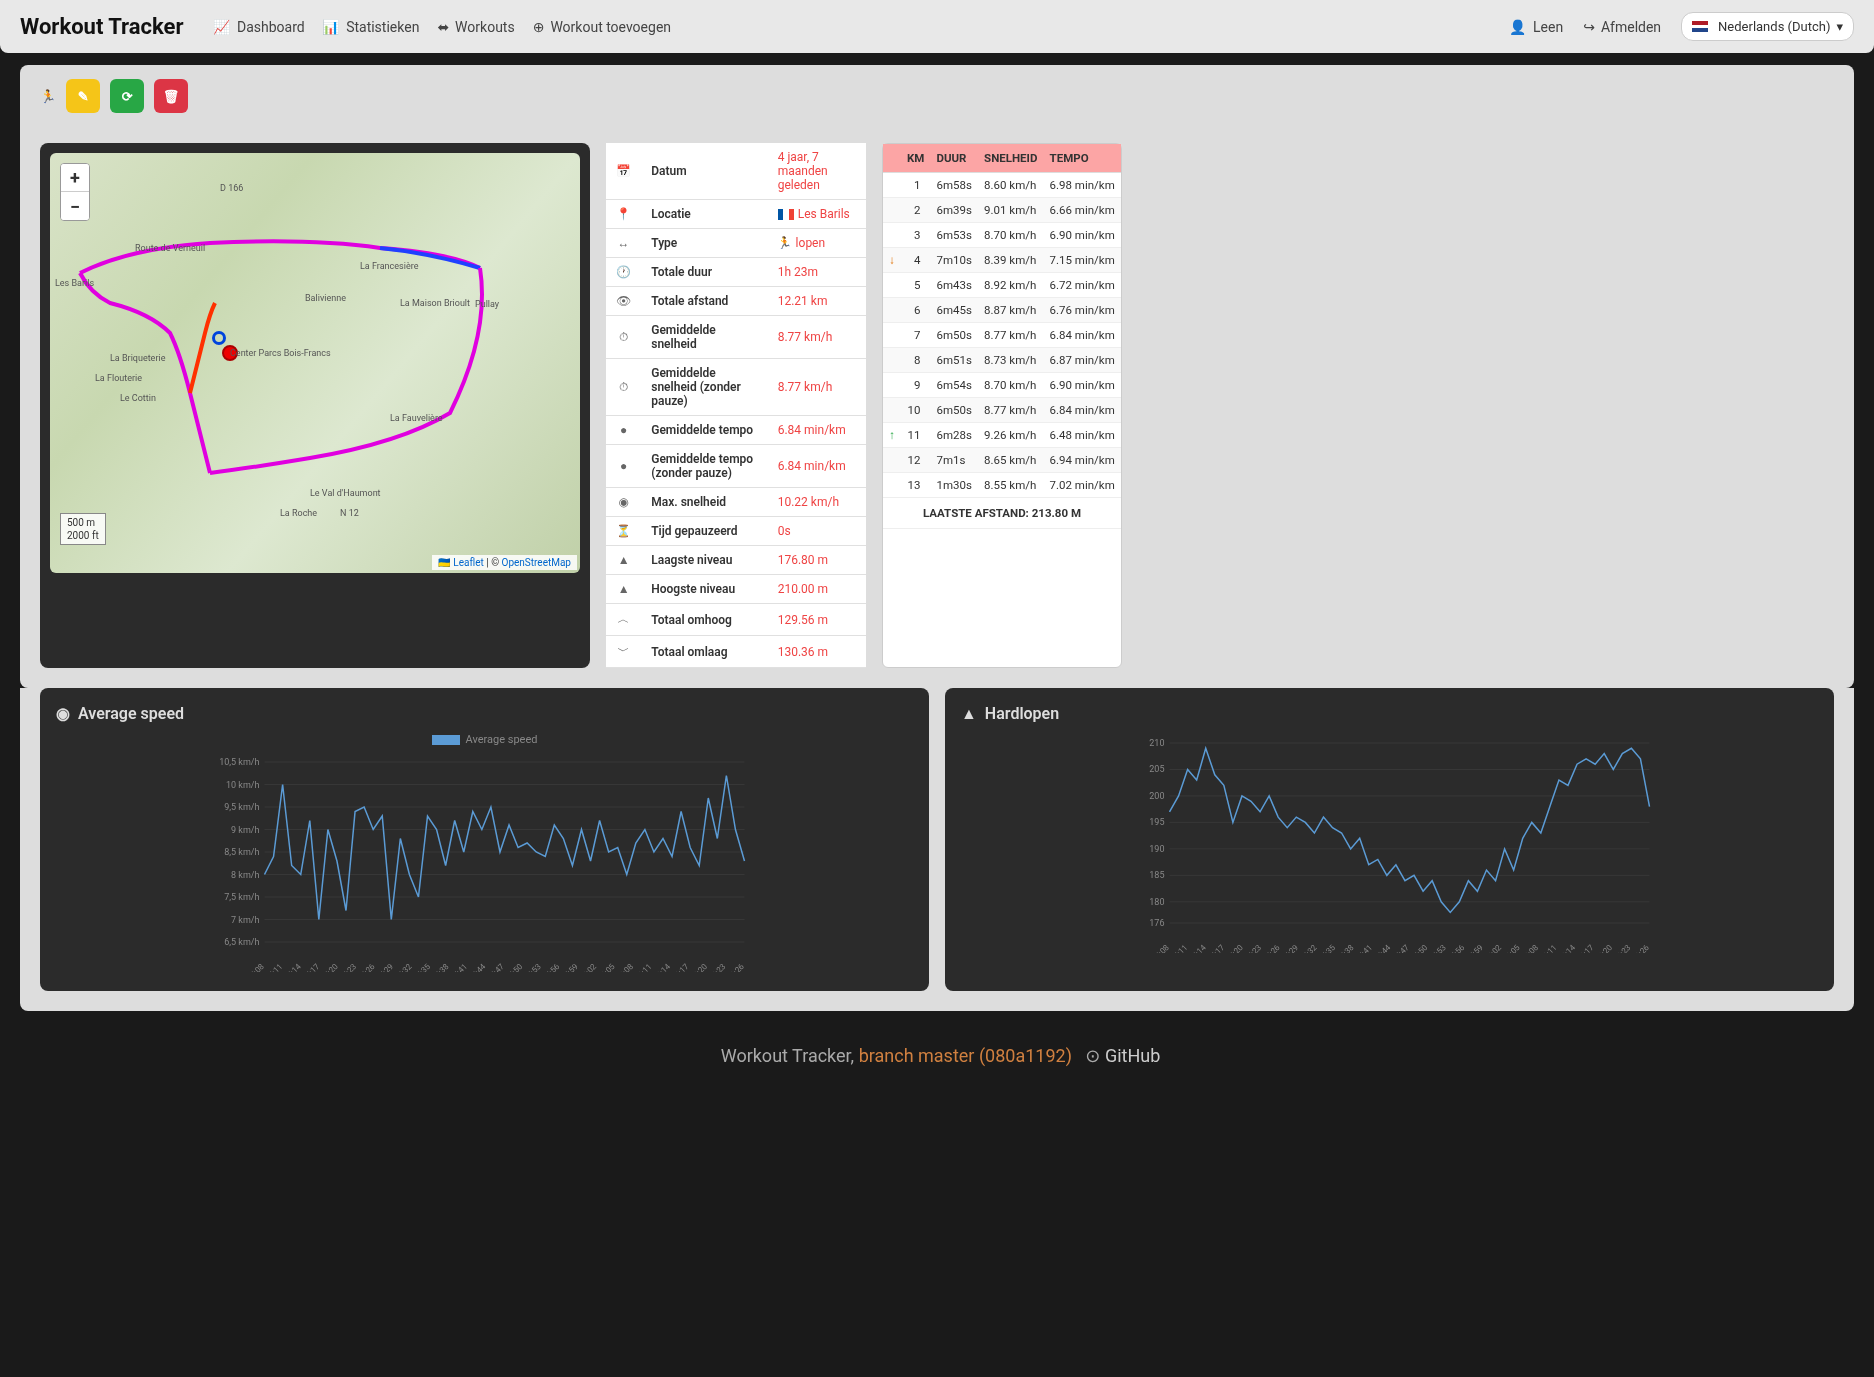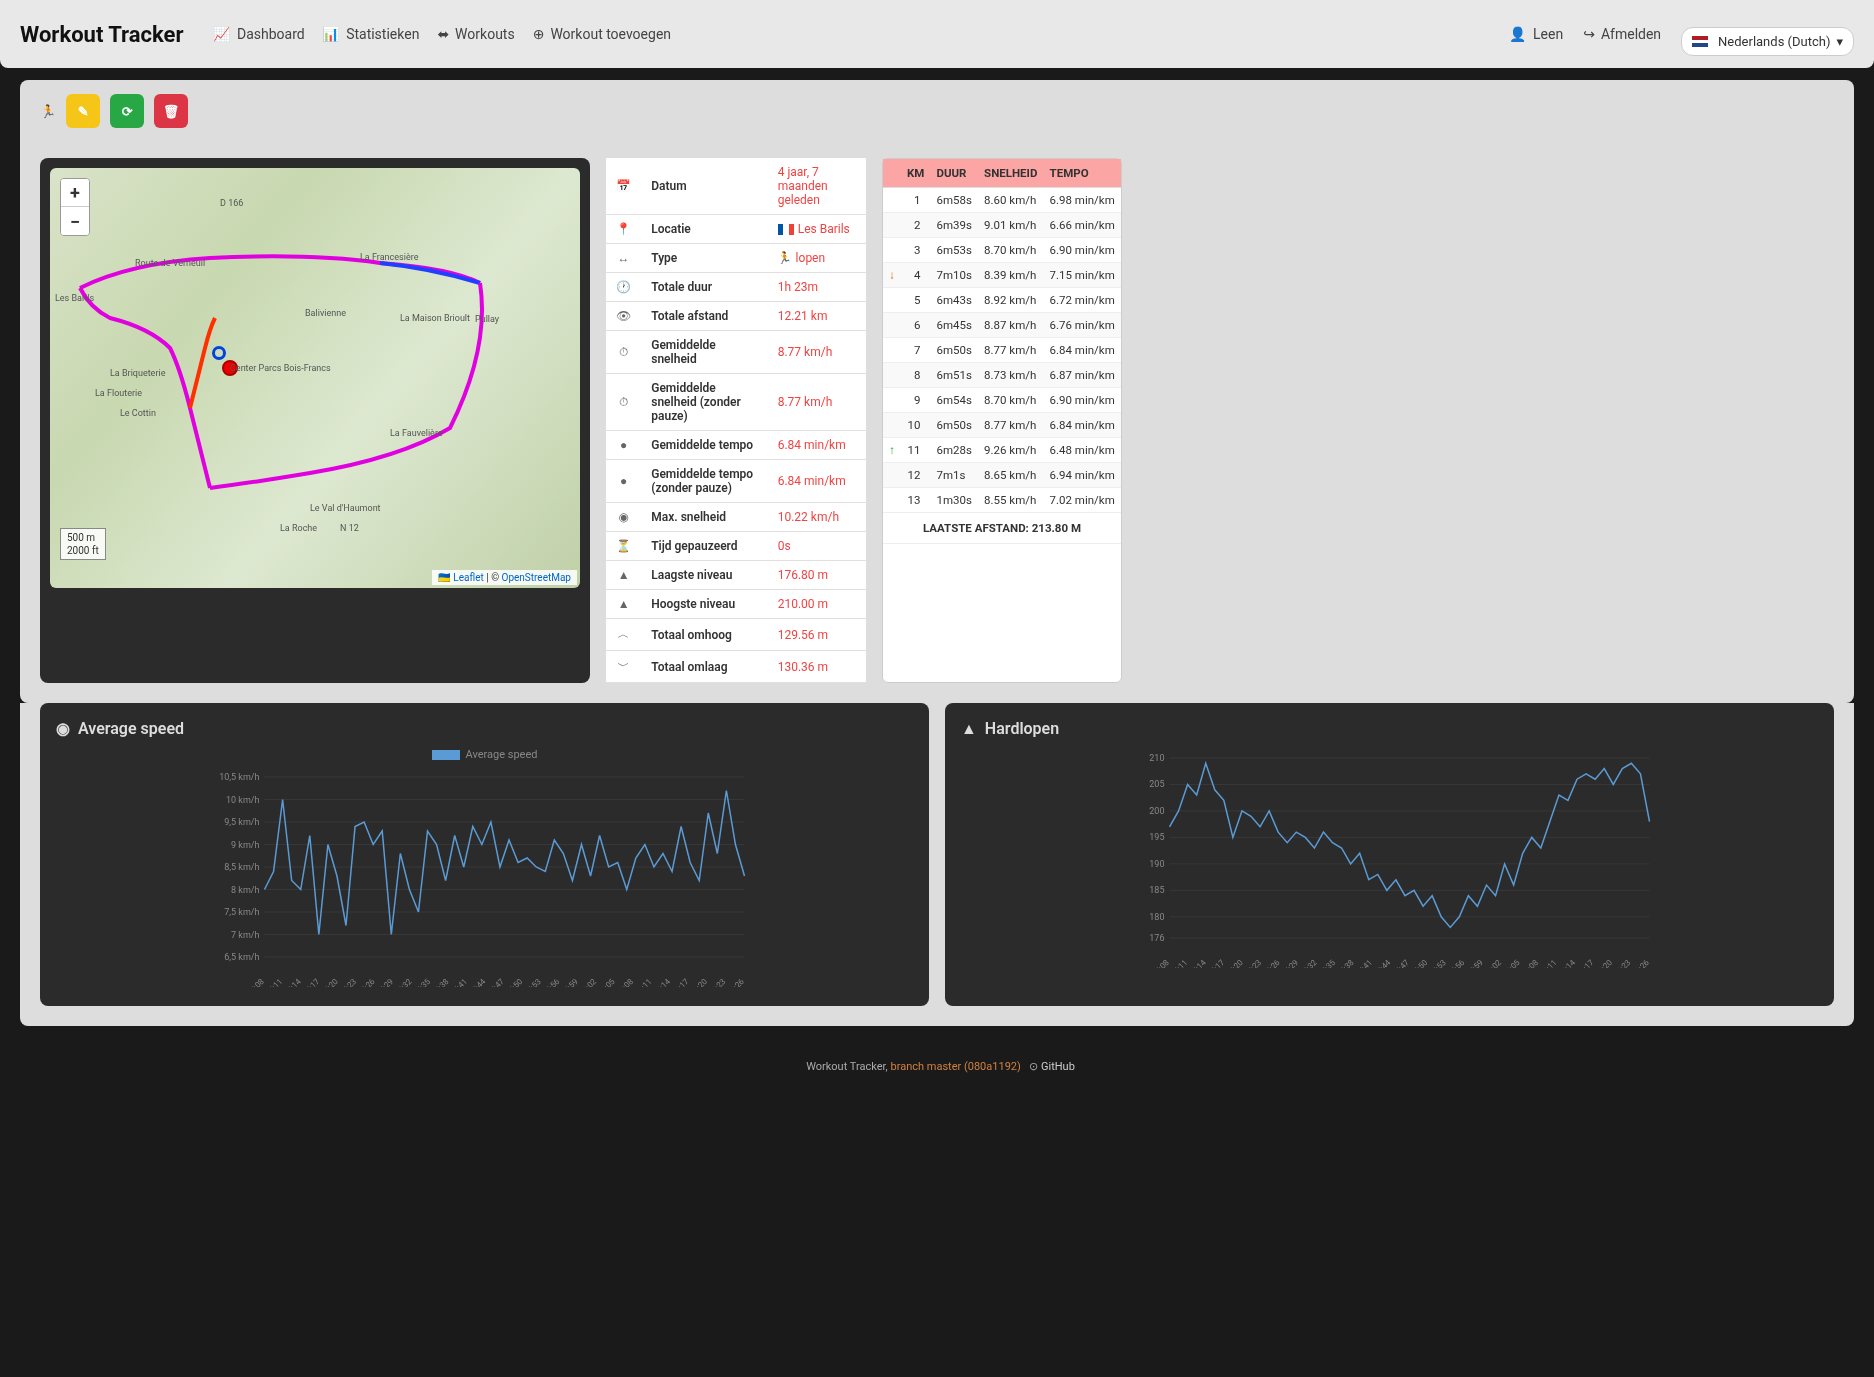--- a/index.html
+++ b/index.html
@@ -2,21 +2,21 @@
 <html><head>
 <meta charset="utf-8">
 <style>
 * { box-sizing: border-box; margin: 0; padding: 0; }
 body { font-family: -apple-system, BlinkMacSystemFont, "Segoe UI", Roboto, sans-serif; background: #1a1a1a; color: #333; font-size: 13px; }
 .topbar { background: #e8e8e8; padding: 12px 20px; display: flex; align-items: center; gap: 20px; border-radius: 0 0 8px 8px; }
 .brand { font-size: 22px; font-weight: 700; color: #111; }
 .nav { display: flex; gap: 18px; margin-left: 10px; }
 .nav-item { display: flex; align-items: center; gap: 6px; color: #444; cursor: pointer; font-size: 14px; }
 .spacer { flex: 1; }
-.lang-select { background: #fff; border: 1px solid #ccc; border-radius: 12px; padding: 6px 10px; display: flex; align-items: center; gap: 6px; font-size: 13px; cursor: pointer; margin-top: 15px; }
+.lang-select { background: #fff; border: 1px solid #ccc; border-radius: 12px; padding: 6px 10px; display: flex; align-items: center; gap: 6px; font-size: 13px; cursor: pointer; }
 .page-header { background: #ddd; margin: 12px 20px 0 20px; border-radius: 8px 8px 0 0; padding: 14px 20px; display: flex; align-items: center; gap: 10px; }
 .page-title { font-size: 20px; font-weight: 600; color: #333; flex: 1; }
 .btn-icon { width: 34px; height: 34px; border-radius: 6px; display: flex; align-items: center; justify-content: center; color: #fff; font-weight: bold; cursor: pointer; }
 .btn-yellow { background: #f5c518; }
 .btn-green { background: #28a745; }
 .btn-red { background: #dc3545; }
 .content { background: #ddd; margin: 0 20px; padding: 16px 20px 20px 20px; border-radius: 0 0 8px 8px; display: grid; grid-template-columns: 550px 260px 240px; gap: 16px; }
 .card { background: #2b2b2b; border-radius: 8px; padding: 10px; }
 .card-light { background: #fff; border-radius: 6px; }
 .map-card { position: relative; height: 420px; background: linear-gradient(130deg, #d9e3c8 0%, #c8d8b0 30%, #dde8d0 60%, #c0d0a8 100%); border-radius: 6px; overflow: hidden; }
@@ -42,21 +42,21 @@
 .splits-table td:first-child { width: 18px; text-align: center; }
 .splits-foot td { text-align: center; font-weight: 700; padding: 8px; background: #fff; }
 .arrow-up { color: #28a745; }
 .arrow-down { color: #e07000; }
 .charts-row { background: #ddd; margin: 0 20px 20px 20px; padding: 0 20px 20px 20px; display: grid; grid-template-columns: 1fr 1fr; gap: 16px; border-radius: 0 0 8px 8px; }
 .chart-card { background: #2b2b2b; border-radius: 8px; padding: 16px; color: #ccc; }
 .chart-title { display: flex; align-items: center; gap: 8px; font-size: 16px; font-weight: 600; color: #ddd; margin-bottom: 10px; }
 .chart-legend { text-align: center; font-size: 11px; color: #888; margin-bottom: 6px; }
 .legend-swatch { display: inline-block; width: 28px; height: 10px; background: #5b9bd5; vertical-align: middle; margin-right: 6px; }
 .chart-svg { width: 100%; height: 220px; }
-.footer { text-align: center; padding: 14px; color: #aaa; font-size: 11px; background: transparent; margin-left: 7px; }
+.footer { text-align: center; padding: 14px; color: #aaa; font-size: 18px; background: transparent; margin-left: 7px; }
 .footer a { color: #d08040; text-decoration: none; }
 .flag { display: inline-block; width: 16px; height: 11px; vertical-align: middle; margin-right: 4px; }
 .flag-nl { background: linear-gradient(to bottom, #ae1c28 33%, #fff 33%, #fff 66%, #21468b 66%); }
 .flag-fr { background: linear-gradient(to right, #0055a4 33%, #fff 33%, #fff 66%, #ef4135 66%); }
 </style>
 </head>
 <body>
 
 <div class="topbar">
   <div class="brand">Workout Tracker</div>
@@ -116,21 +116,21 @@
         <path d="M 330 95 Q 380 100 430 115" stroke="#2040ff" stroke-width="4" fill="none"></path>
         <path d="M 430 115 Q 440 180 400 260 Q 350 290 260 305 Q 200 315 160 320" stroke="#e000e0" stroke-width="4" fill="none"></path>
         <path d="M 160 320 Q 150 280 140 240 Q 130 200 120 180 Q 100 160 60 150 Q 40 140 30 120" stroke="#e000e0" stroke-width="4" fill="none"></path>
         <path d="M 140 240 Q 150 200 155 180 Q 160 160 165 150" stroke="#ff3000" stroke-width="4" fill="none"></path>
       </svg>
       <div class="marker-start" style="top:192px;left:172px"></div>
       <div class="marker-point" style="top:178px;left:162px"></div>
       <div id="map-labels">
           <span class="map-label" style="left: 170px; top: 30px;">D 166</span>
           <span class="map-label" style="left: 85px; top: 90px;">Route de Verneuil</span>
-          <span class="map-label" style="left: 310px; top: 84px; text-align: right;">La Francesière</span>
+          <span class="map-label" style="left: 310px; top: 108px; text-align: right;">La Francesière</span>
           <span class="map-label" style="left: 425px; top: 110px; margin-top: 36px;">Pullay</span>
           <span class="map-label" style="left: 5px; top: 125px;">Les Barils</span>
           <span class="map-label" style="left: 255px; top: 140px;">Balivienne</span>
           <span class="map-label" style="left: 350px; top: 145px;">La Maison Brioult</span>
           <span class="map-label" style="left: 60px; top: 200px;">La Briqueterie</span>
           <span class="map-label" style="left: 180px; top: 195px;">Center Parcs Bois-Francs</span>
           <span class="map-label" style="left: 45px; top: 220px;">La Flouterie</span>
           <span class="map-label" style="left: 70px; top: 240px;">Le Cottin</span>
           <span class="map-label" style="left: 340px; top: 260px;">La Fauvelière</span>
           <span class="map-label" style="left: 260px; top: 335px;">Le Val d'Haumont</span>

